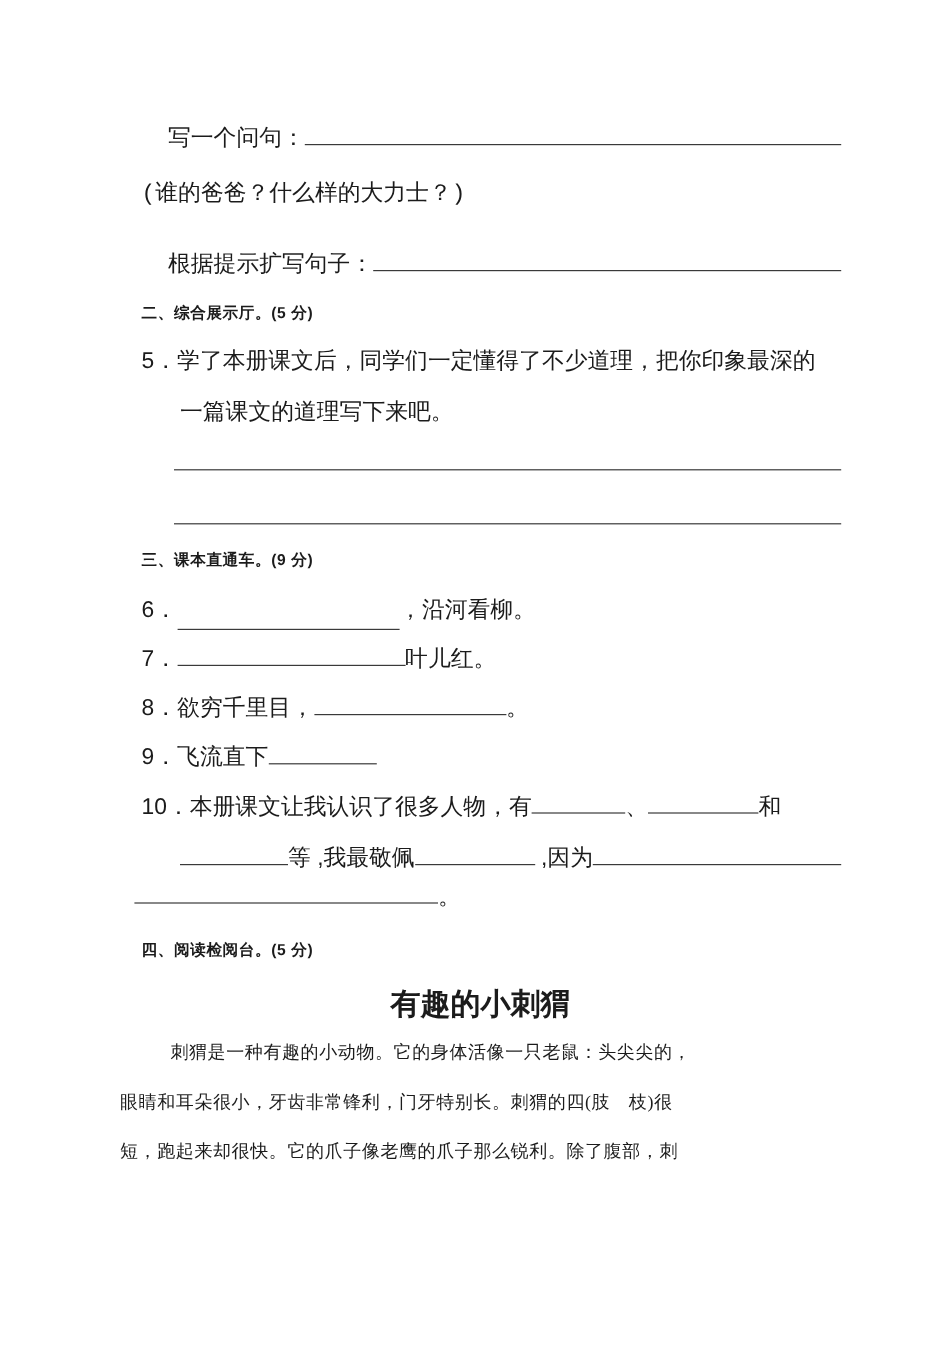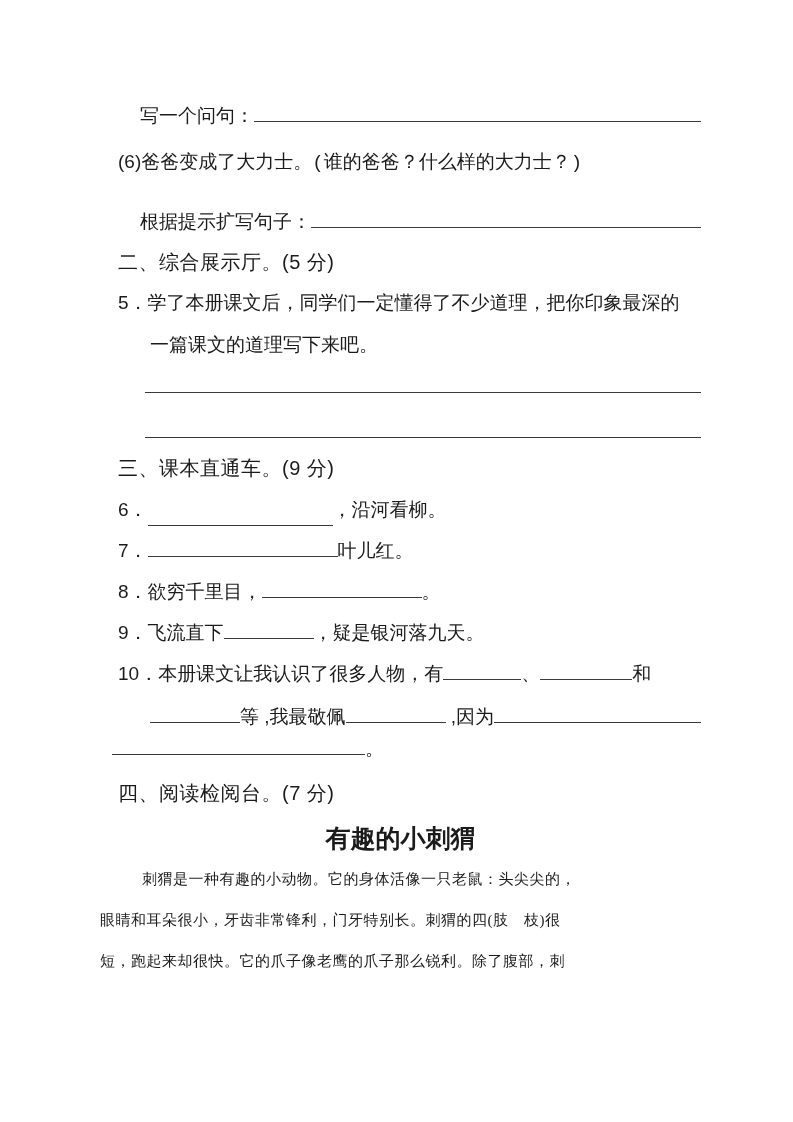--- a/index.html
+++ b/index.html
@@ -30,21 +30,21 @@
   }
   .fill { flex: 1 1 auto; }
   .w78  { width: 78px; }
   .w90  { width: 90px; }
   .w92  { width: 92px; }
   .w100 { width: 100px; }
   .w160 { width: 160px; }
   .w185 { width: 185px; }
   .w190 { width: 190px; }
   .w253 { width: 253px; }
-  .heading { font-weight: normal; font-size: 20px; letter-spacing: 0.5px; }
+  .heading { font-weight: bold; font-size: 13px; letter-spacing: 0.5px; }
   .ml1 { margin-left: 18px; }
   .ml2 { margin-left: 40px; }
   .ml3 { margin-left: 50px; }
   .ml4 { margin-left: 12px; }
   .blank-row {
     height: 24px;
     border-bottom: 1.5px solid #3a3a3a;
     margin-left: 45px;
   }
   .kai { font-family: Liberation Mono, monospace; font-weight: normal; }
@@ -78,21 +78,20 @@
 <body>
 
 <div class="page">
 
   <div class="line ml2">
     <span>写一个问句：</span>
     <span class="blank fill"></span>
   </div>
 
   <div class="line ml1 mt20">
-    <span>(6)爸爸变成了大力士。</span>
     <span class="kai">(谁的爸爸？什么样的大力士？)</span>
   </div>
 
   <div class="line ml2 mt19">
     <span>根据提示扩写句子：</span>
     <span class="blank fill"></span>
   </div>
 
   <div class="line heading ml1 mt14">
     <span>二、综合展示厅。(5 分)</span>
@@ -129,21 +128,20 @@
     <span class="num">8．</span>
     <span>欲穷千里目，</span>
     <span class="blank w160"></span>
     <span>。</span>
   </div>
 
   <div class="line ml1 mt15">
     <span class="num">9．</span>
     <span>飞流直下</span>
     <span class="blank w90"></span>
-    <span>，疑是银河落九天。</span>
   </div>
 
   <div class="line ml1 mt15">
     <span class="num">10．</span>
     <span>本册课文让我认识了很多人物，有</span>
     <span class="blank w78"></span>
     <span>、</span>
     <span class="blank w92"></span>
     <span>和</span>
   </div>
@@ -155,21 +153,21 @@
     <span> ,因为</span>
     <span class="blank fill"></span>
   </div>
 
   <div class="line ml4 mt6">
     <span class="blank w253"></span>
     <span>。</span>
   </div>
 
   <div class="line heading ml1 mt18">
-    <span>四、阅读检阅台。(7 分)</span>
+    <span>四、阅读检阅台。(5 分)</span>
   </div>
 
   <div class="title-line mt18">有趣的小刺猬</div>
 
   <div class="pline pindent mt13">刺猬是一种有趣的小动物。它的身体活像一只老鼠：头尖尖的，</div>
   <div class="pline mt13">眼睛和耳朵很小，牙齿非常锋利，门牙特别长。刺猬的四(肢　枝)很</div>
   <div class="pline mt13">短，跑起来却很快。它的爪子像老鹰的爪子那么锐利。除了腹部，刺</div>
 
 </div>
 

